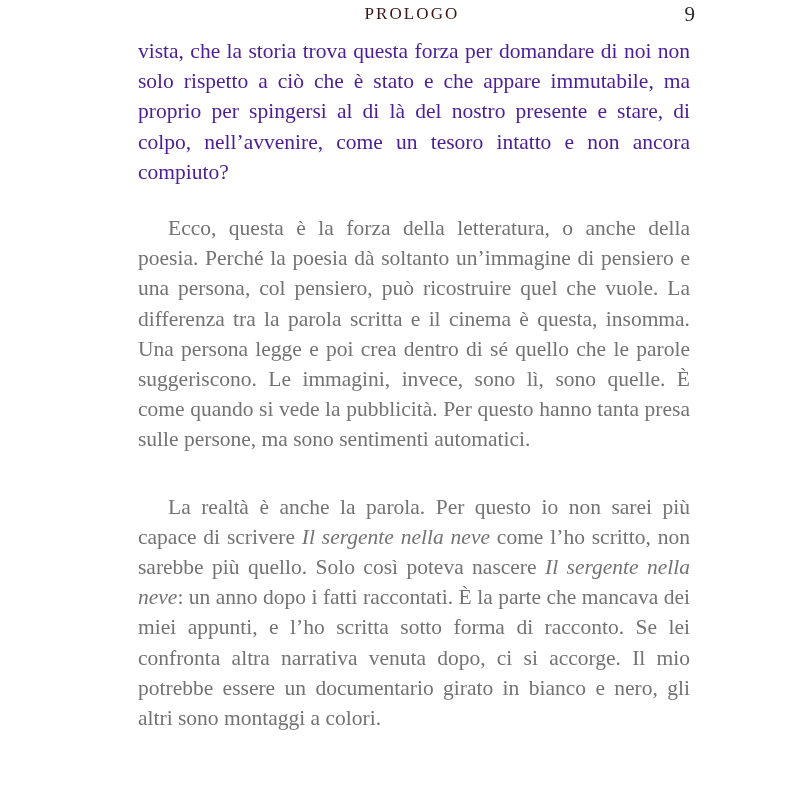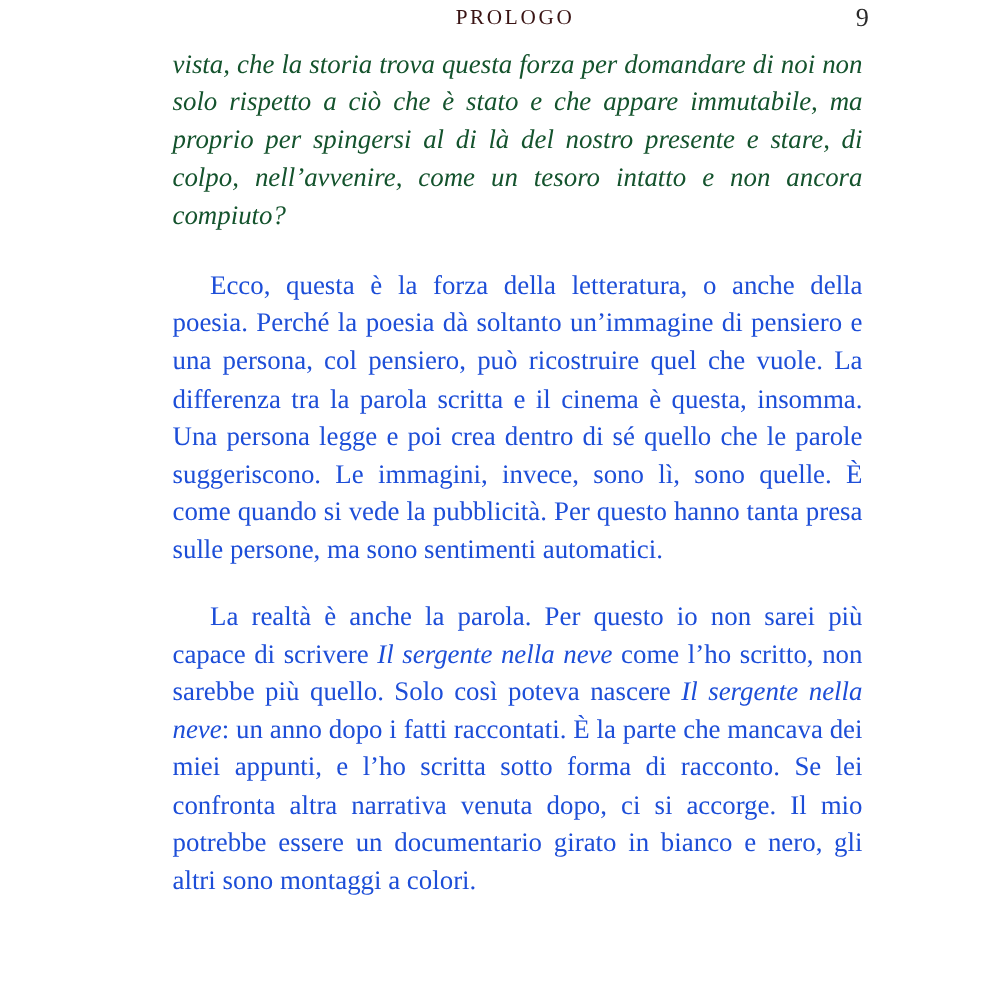--- a/index.html
+++ b/index.html
@@ -49,35 +49,34 @@
     top: 36px;
     left: 138px;
     width: 552px;
   }
   p.para {
     margin: 0;
     font-size: 21.5px;
     line-height: 30.2px;
     text-align: justify;
     text-justify: inter-word;
-    color: #1d4ed8;
+    color: #737373;
     hyphens: manual;
   }
   p.question {
-    font-style: italic;
-    color: #14532d;
+    color: #4c1d95;
   }
   p.indent {
     text-indent: 30px;
   }
   p.gap {
     margin-top: 26px;
   }
   p.gap-small {
-    margin-top: 23px;
+    margin-top: 37px;
   }
   .bookref {
     font-style: italic;
   }
 </style>
 </head>
 <body>
 
 <div class="page">
 

